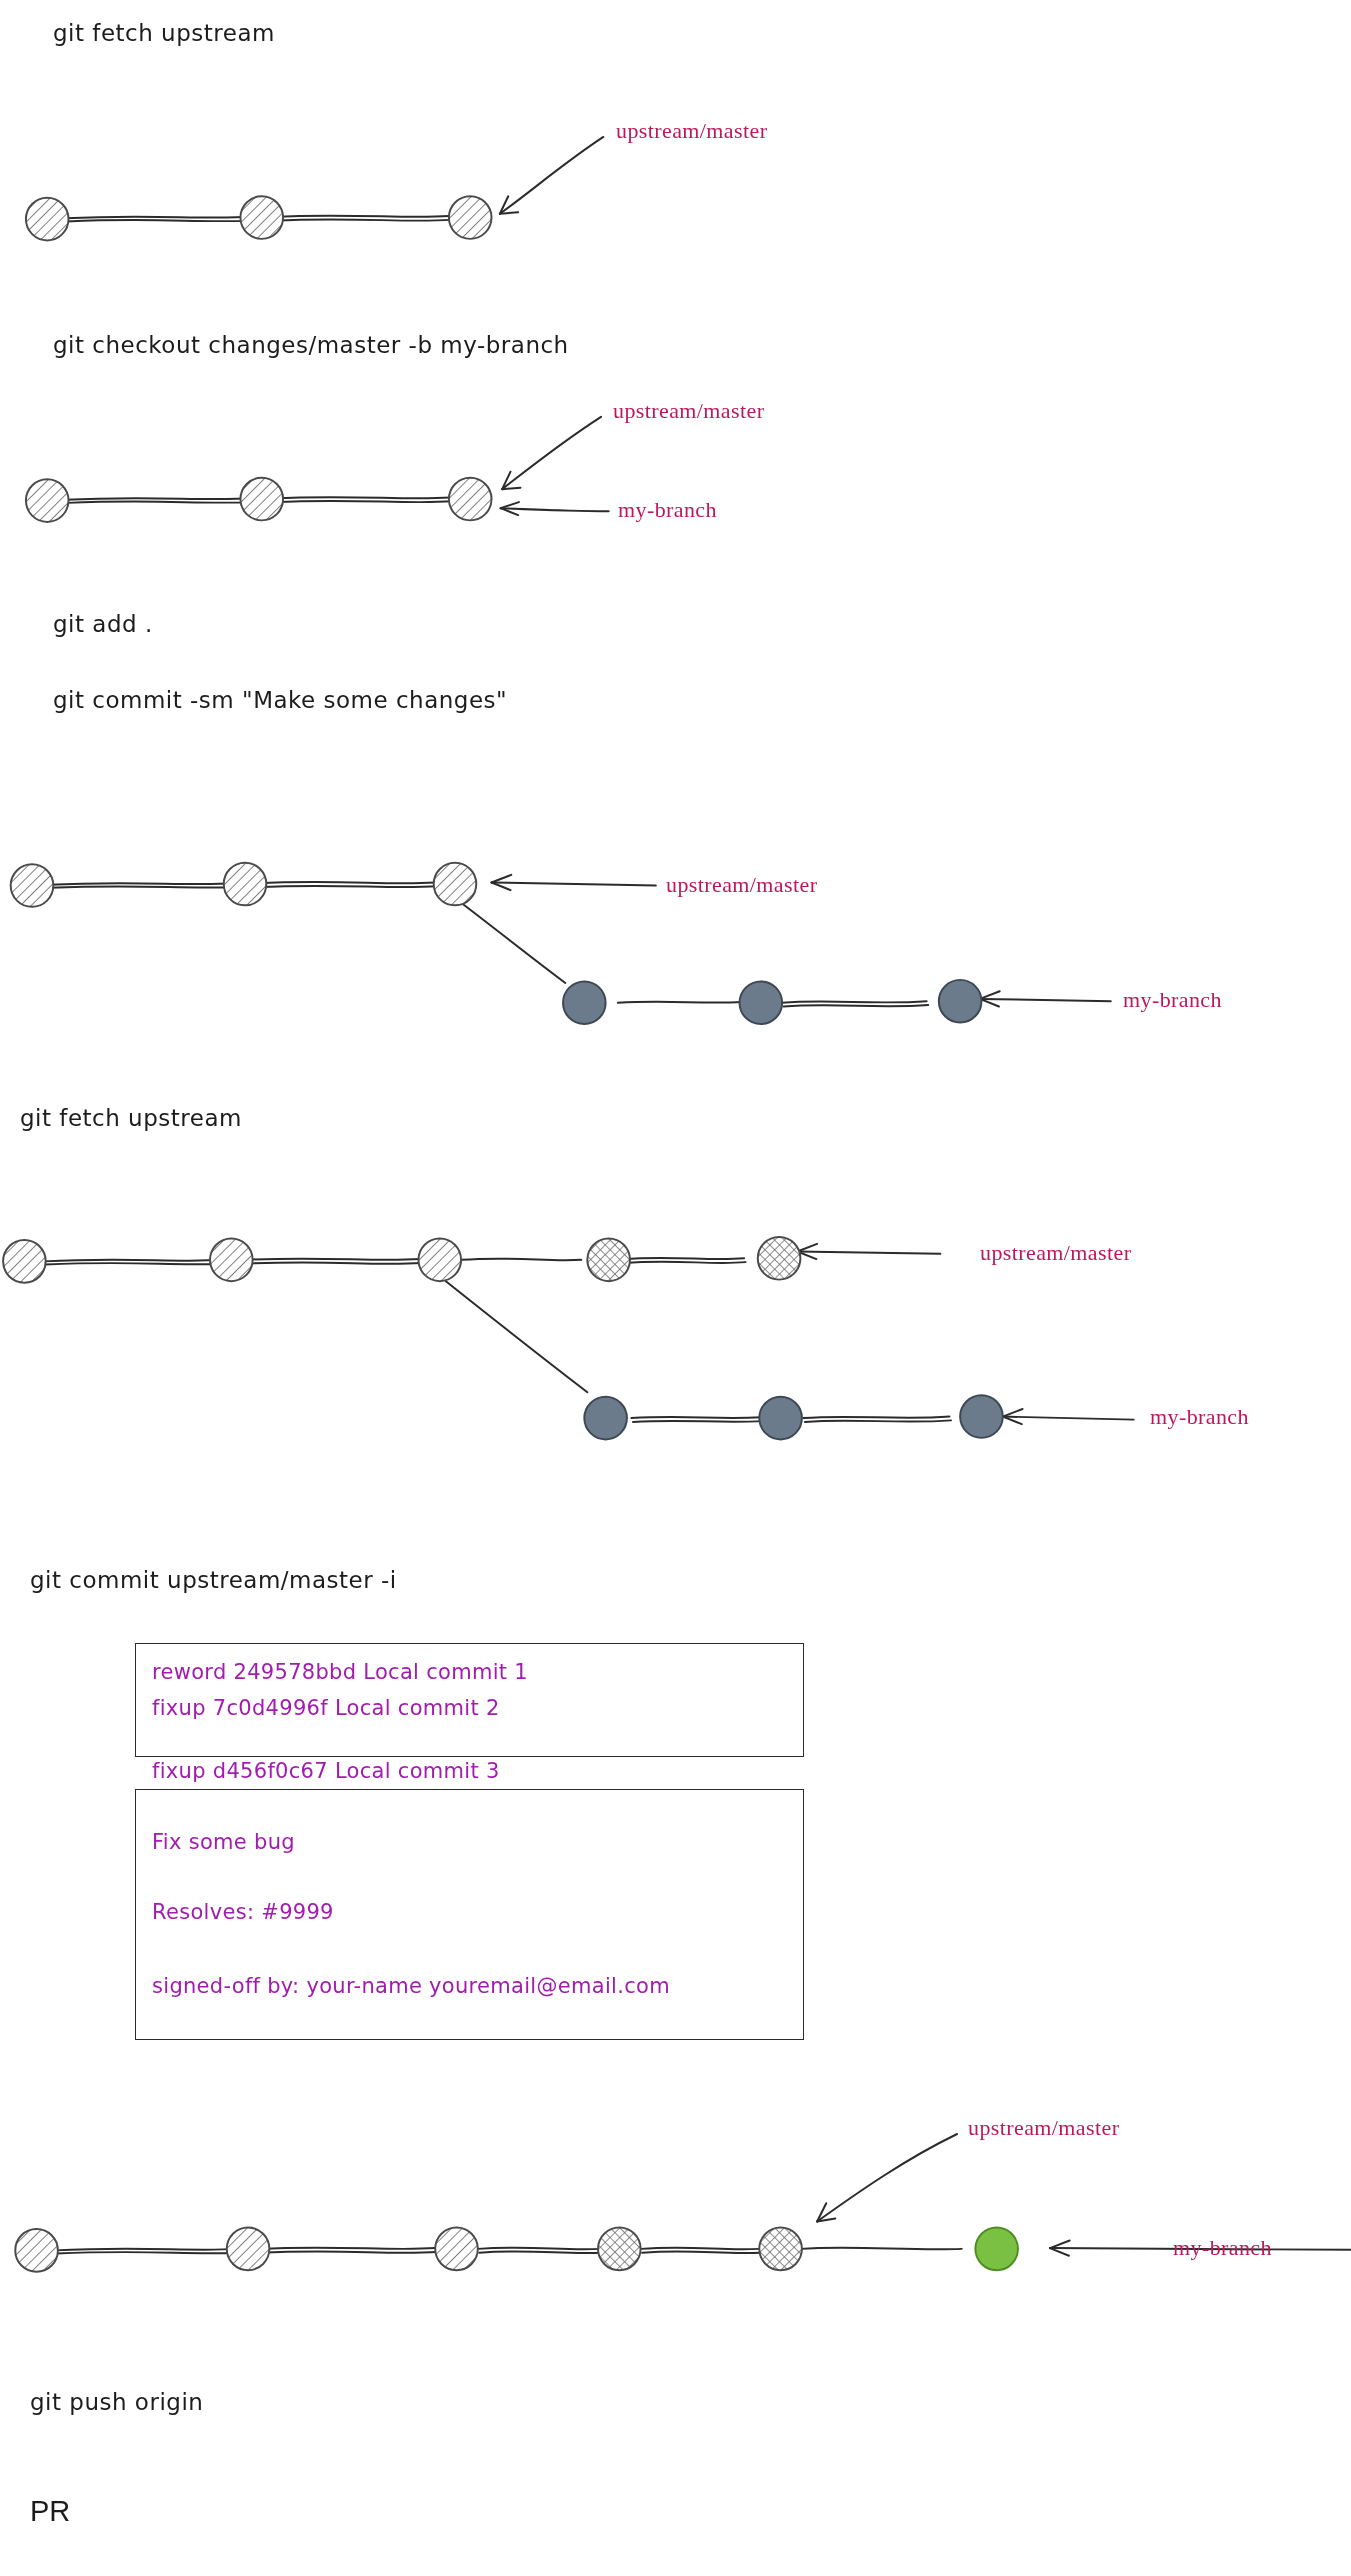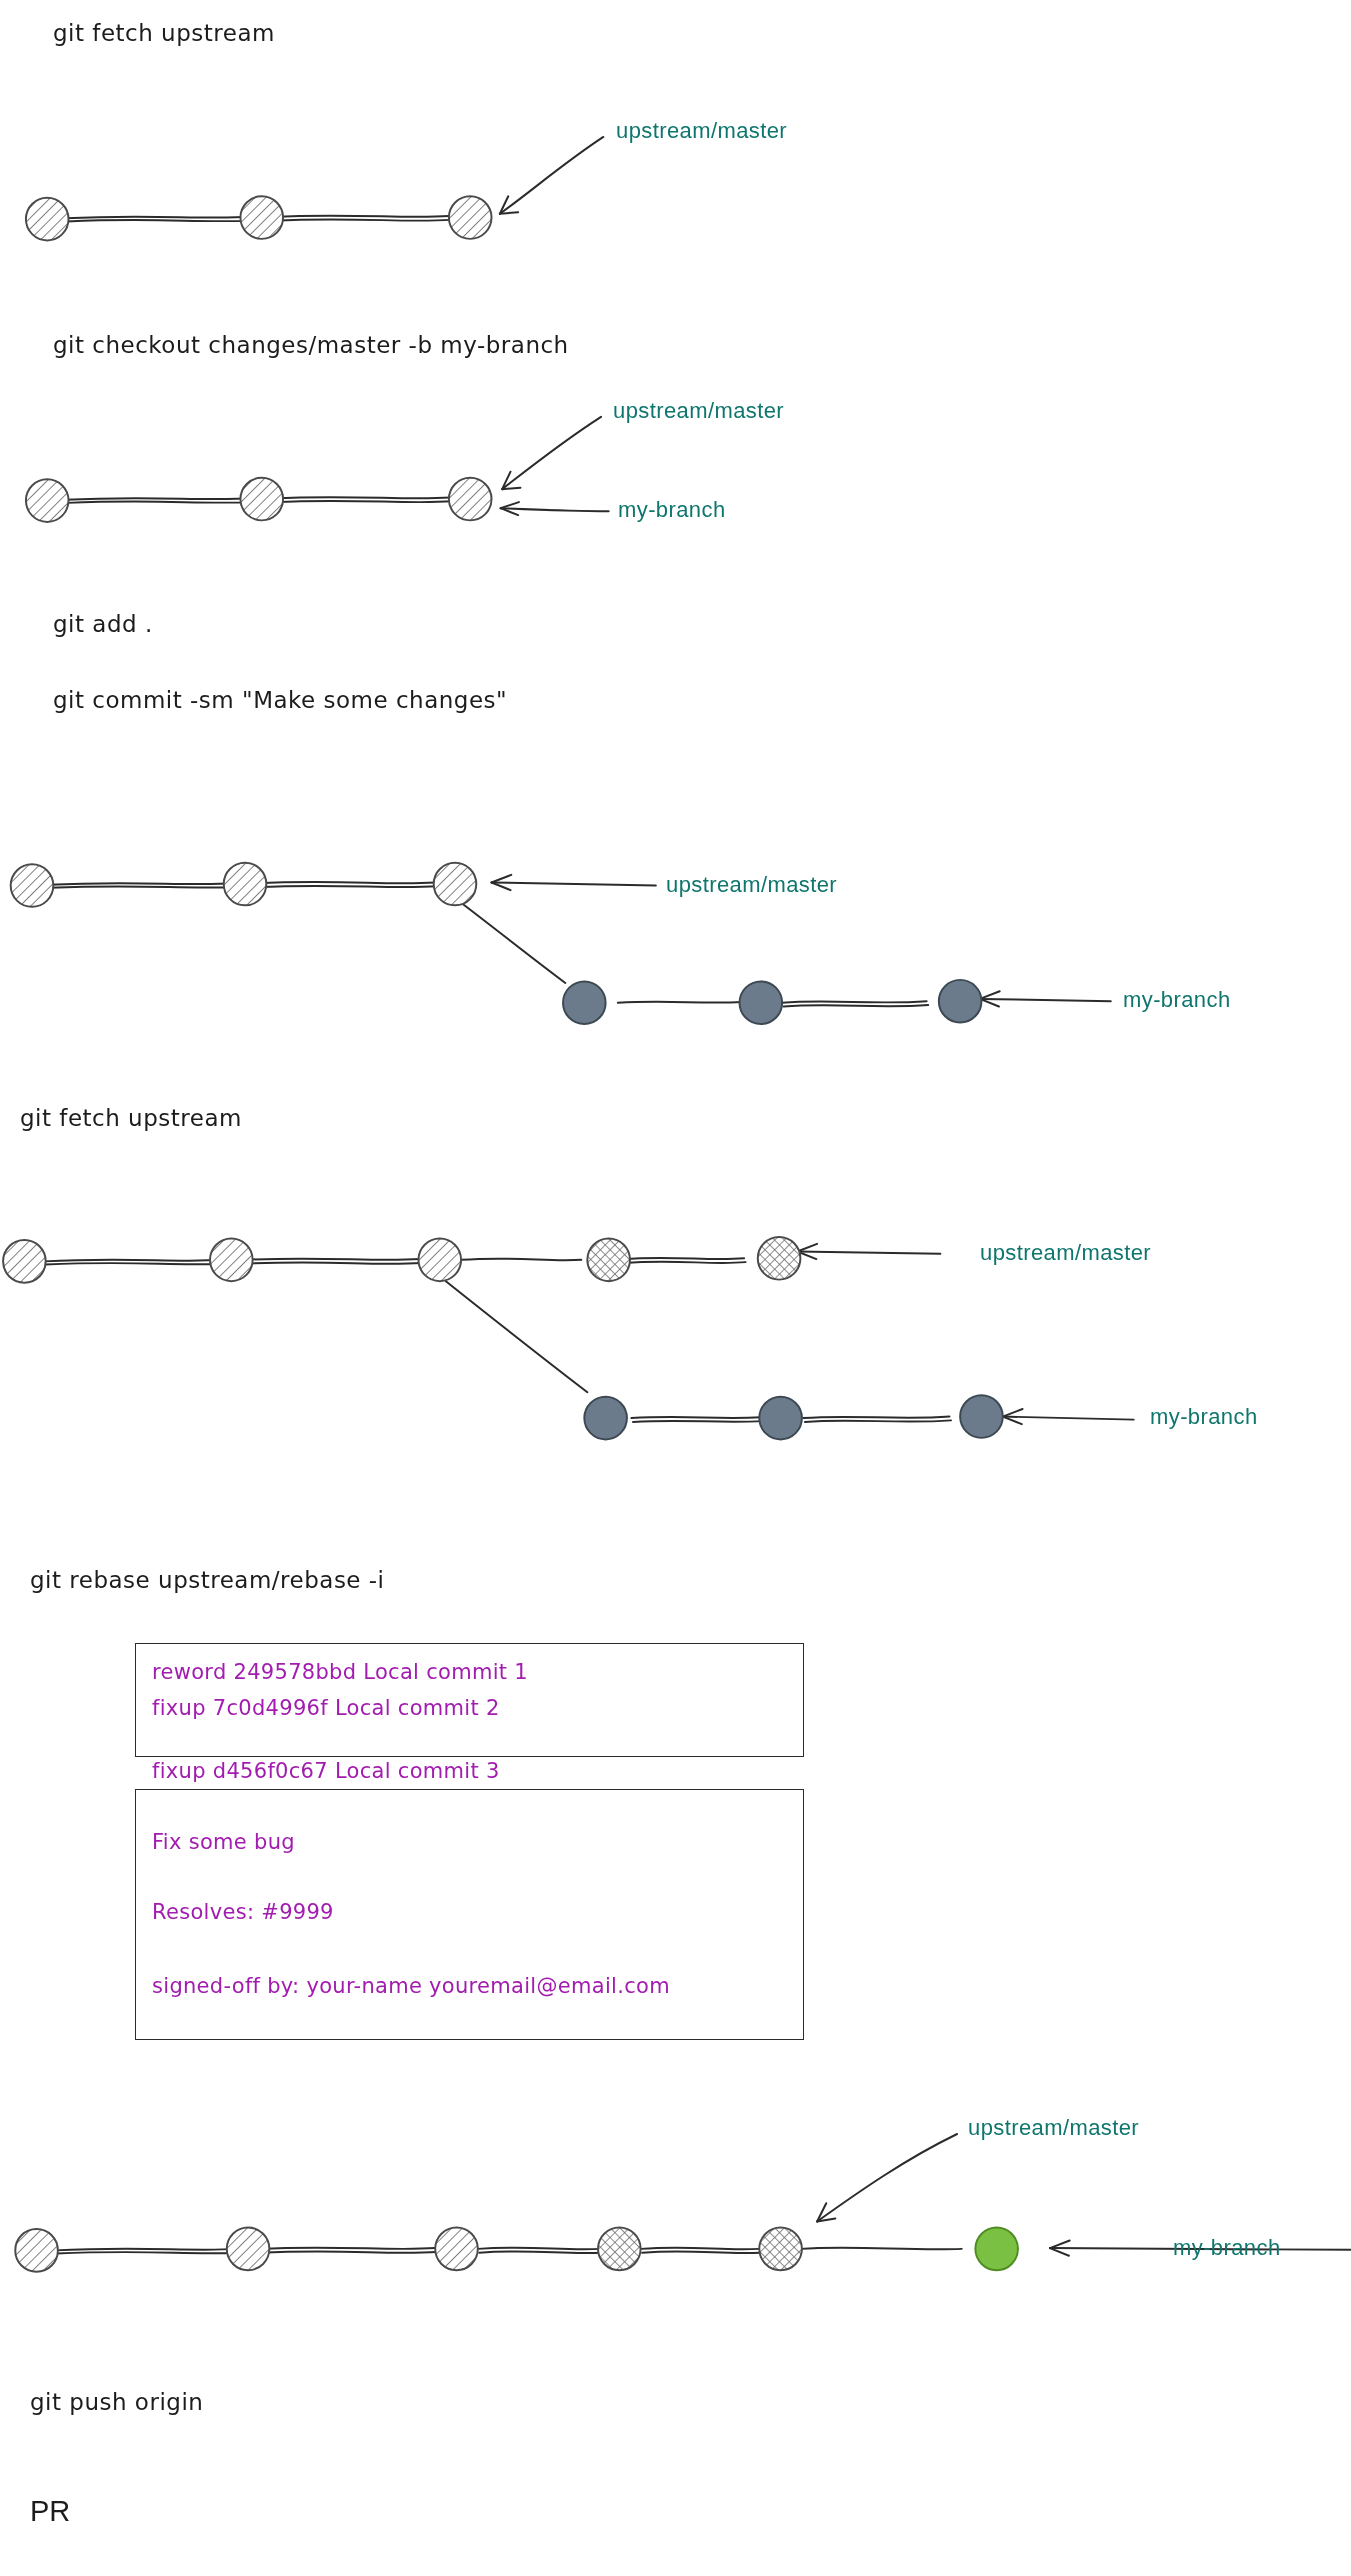--- a/index.html
+++ b/index.html
@@ -24,24 +24,24 @@
   .cmd {
     position: absolute;
     font-family: "DejaVu Sans", sans-serif;
     font-size: 23px;
     letter-spacing: 0.5px;
     color: #1c1c1c;
     white-space: nowrap;
   }
   .label {
     position: absolute;
-    font-family: Liberation Sans, sans-serif;
+    font-family: Liberation Serif, serif;
     font-size: 22px;
     letter-spacing: 0.4px;
-    color: #0f766e;
+    color: #be185d;
     white-space: nowrap;
   }
   .editor-box {
     position: absolute;
     border: 1.9px solid #2b2b2b;
     background: #ffffff;
     box-sizing: border-box;
   }
   .editor-line {
     position: absolute;
@@ -219,21 +219,21 @@
 
   <div class="cmd" style="left:53px; top:611px;">git add .</div>
   <div class="cmd" style="left:53px; top:687px;">git commit -sm "Make some changes"</div>
   <div class="label" style="left:666px; top:872px;">upstream/master</div>
   <div class="label" style="left:1123px; top:987px;">my-branch</div>
 
   <div class="cmd" style="left:20px; top:1105px;">git fetch upstream</div>
   <div class="label" style="left:980px; top:1240px;">upstream/master</div>
   <div class="label" style="left:1150px; top:1404px;">my-branch</div>
 
-  <div class="cmd" style="left:30px; top:1567px;">git rebase upstream/rebase -i</div>
+  <div class="cmd" style="left:30px; top:1567px;">git commit upstream/master -i</div>
 
   <div class="editor-box" style="left:135px; top:1643px; width:669px; height:114px;"></div>
   <div class="editor-line" style="left:152px; top:1660px;">reword 249578bbd Local commit 1</div>
   <div class="editor-line" style="left:152px; top:1696px;">fixup 7c0d4996f Local commit 2</div>
   <div class="editor-line" style="left:152px; top:1732px;margin-top:27px;">fixup d456f0c67 Local commit 3</div>
 
   <div class="editor-box" style="left:135px; top:1789px; width:669px; height:251px;"></div>
   <div class="editor-line" style="left:152px; top:1830px;">Fix some bug</div>
   <div class="editor-line" style="left:152px; top:1900px;">Resolves: #9999</div>
   <div class="editor-line" style="left:152px; top:1974px;">signed-off by: your-name youremail@email.com</div>

